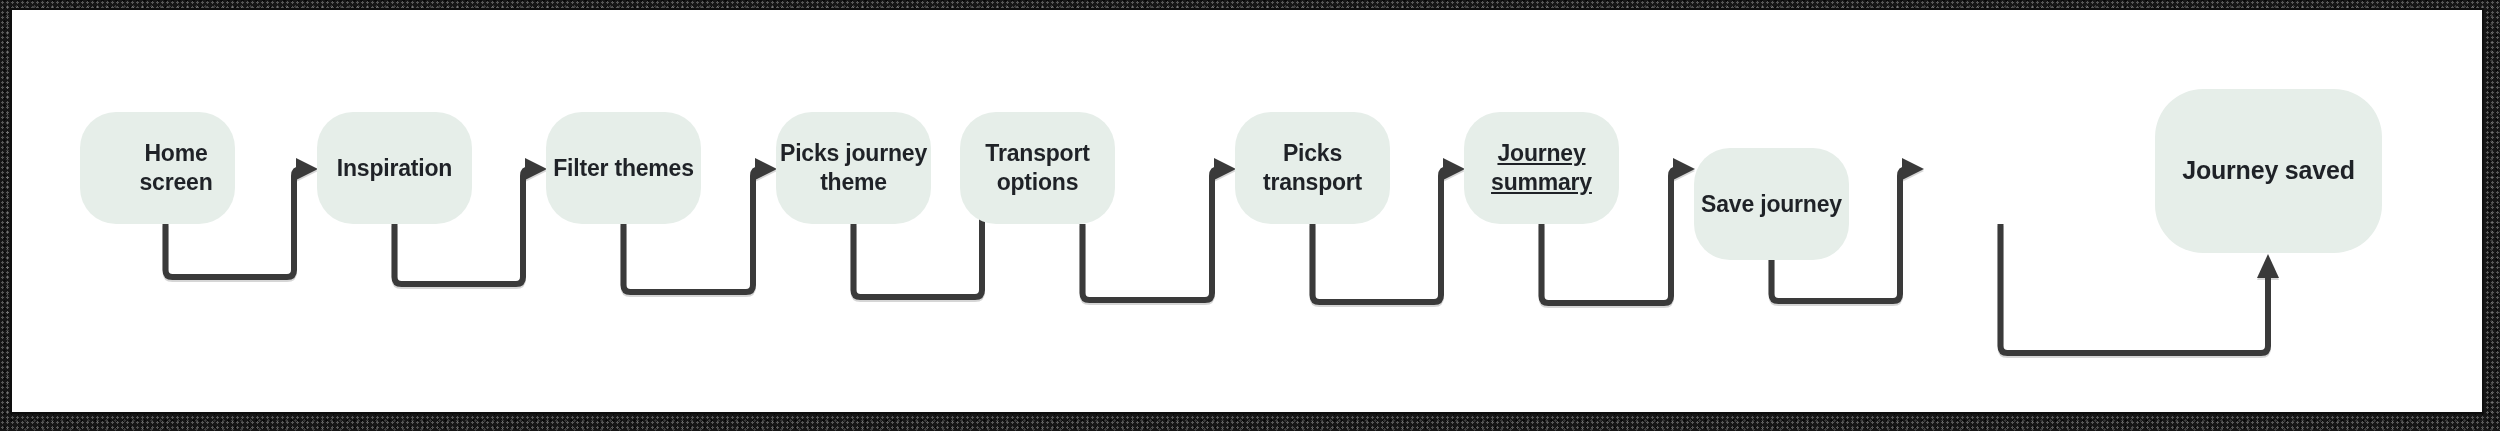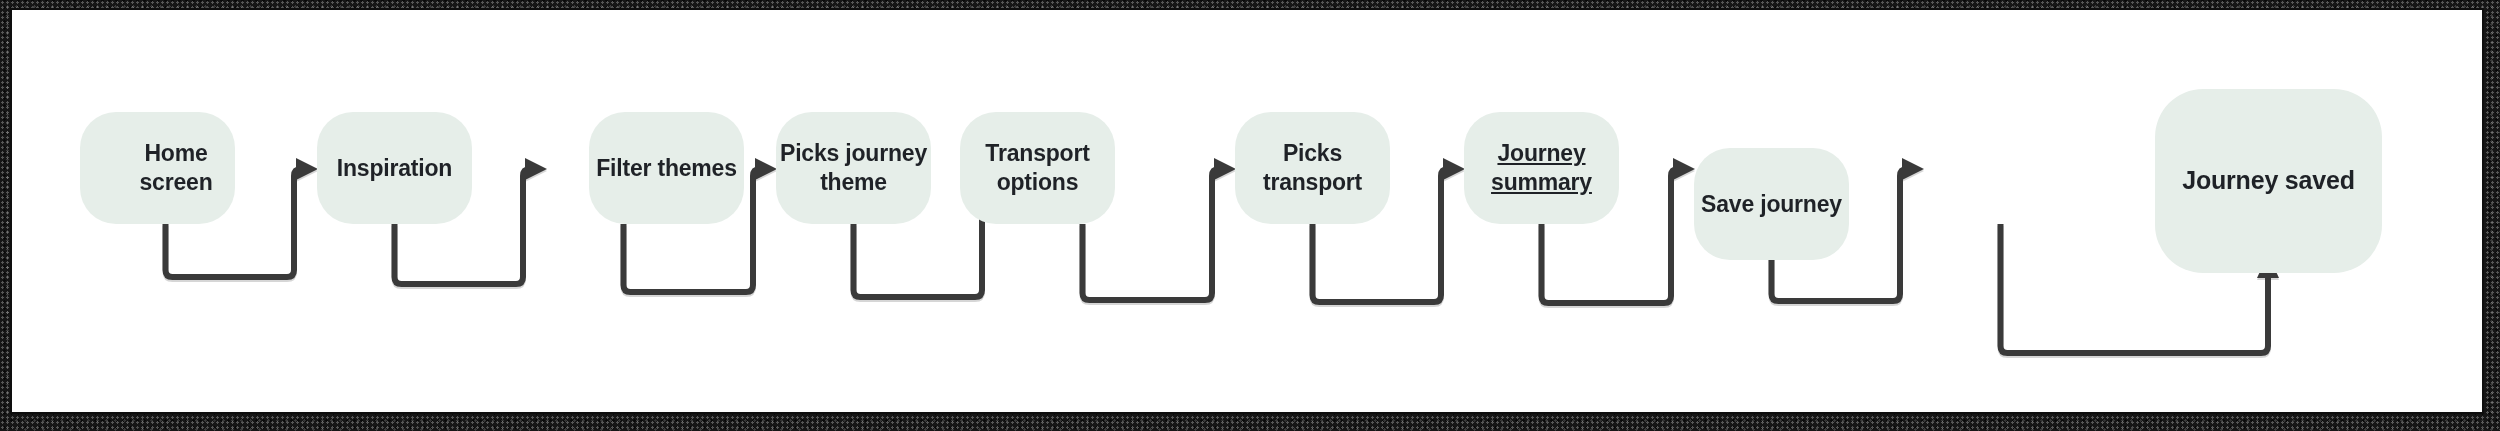--- a/index.html
+++ b/index.html
@@ -56,26 +56,26 @@
     text-align:center;
     color:var(--node-text);
     font-weight:700;
     font-size:23px;
     line-height:1.25;
     letter-spacing:-0.2px;
     padding:0 3px;
   }
   .node.large{
     left:2155px;top:89px;
-    width:227px;height:184px;
+    width:227px;height:164px;
     border-radius:48px;
     font-size:25px;
     padding:0 10px;
   }
-  .n1{left:80px;padding-left:40px;} .n2{left:317px;} .n3{left:546px;margin-left:43px;}
+  .n1{left:80px;padding-left:40px;} .n2{left:317px;} .n3{left:546px;}
   .n4{left:776px;} .n5{left:960px;} .n6{left:1235px;}
   .n7{left:1464px;text-decoration:underline;} .n8{left:1694px;margin-top:36px;} .n9{left:1923px;}
 </style>
 </head>
 <body>
 
 <div class="frame">
   <div class="canvas"></div>
 
   <svg class="connector-layer" width="2500" height="431" viewBox="0 0 2500 431">

